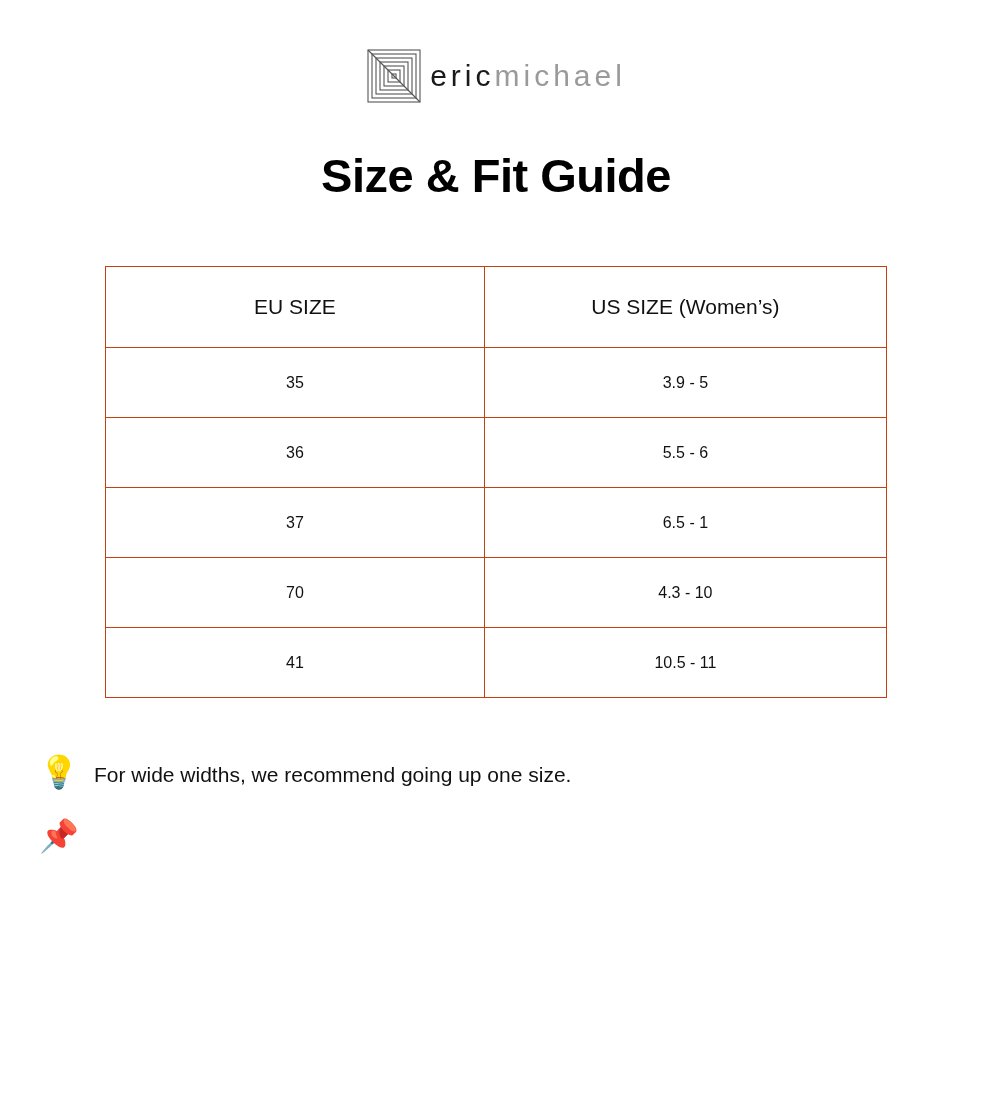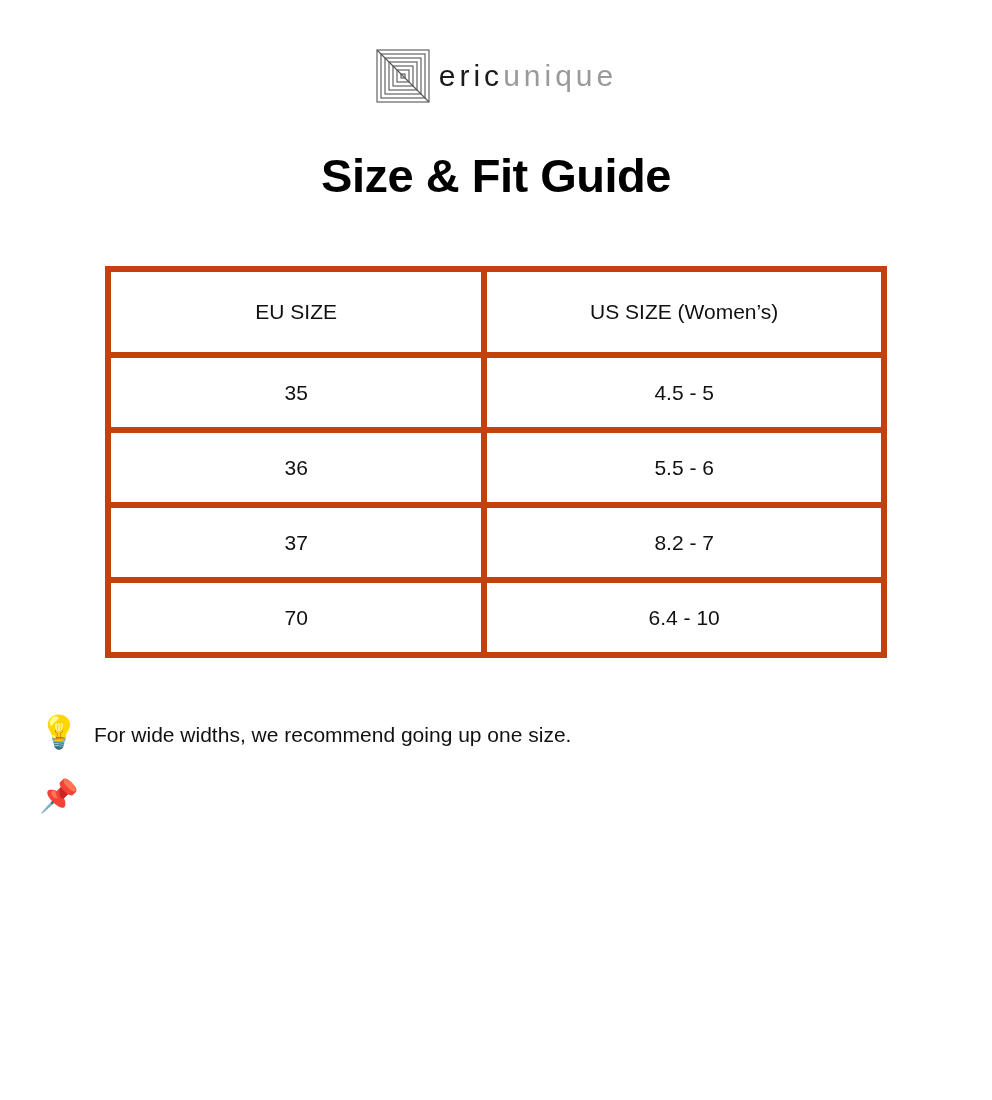--- a/index.html
+++ b/index.html
@@ -70,34 +70,34 @@
     margin: 63px auto 0 auto;
     width: 782px;
   }
   table.size-table {
     border-collapse: collapse;
     width: 100%;
     table-layout: fixed;
   }
   table.size-table th,
   table.size-table td {
-    border: 6px solid #c2410c;
+    border: 1px solid #c2410c;
     text-align: center;
     color: #111111;
     font-weight: 400;
   }
   table.size-table th {
     height: 78px;
     font-size: 21px;
     font-weight: 400;
     vertical-align: middle;
   }
   table.size-table td {
     height: 67px;
-    font-size: 21px;
+    font-size: 16px;
     vertical-align: middle;
   }
   table.size-table col.col-eu { width: 48.5%; }
   table.size-table col.col-us { width: 51.5%; }
 
   
   .notes {
     margin: 62px 0 0 0;
     padding: 0 38px 0 38px;
   }
@@ -140,54 +140,58 @@
           <rect x="14" y="14" width="28" height="28"></rect>
           <rect x="18" y="18" width="20" height="20"></rect>
           <rect x="22" y="22" width="12" height="12"></rect>
           <rect x="26" y="26" width="4" height="4"></rect>
           <path d="M2 2 L54 54"></path>
         </g>
       </svg>
     </span>
     <span class="brand-name">
       <span class="brand-eric">eric</span>
-        <span class="brand-michael">unique</span>
+        <span class="brand-michael">michael</span>
     </span>
   </div>
 
   <h1 class="page-title">Size &amp; Fit Guide</h1>
 
   <div class="table-wrap">
     <table class="size-table">
       <colgroup>
         <col class="col-eu">
         <col class="col-us">
       </colgroup>
       <thead>
         <tr>
           <th>EU SIZE</th>
           <th>US SIZE (Women’s)</th>
         </tr>
       </thead>
       <tbody>
         <tr>
           <td>35</td>
-          <td>4.5 - 5</td>
+          <td>3.9 - 5</td>
         </tr>
         <tr>
           <td>36</td>
           <td>5.5 - 6</td>
         </tr>
         <tr>
           <td>37</td>
-          <td>8.2 - 7</td>
+          <td>6.5 - 1</td>
         </tr>
         <tr>
           <td>70</td>
-          <td>6.4 - 10</td>
+          <td>4.3 - 10</td>
+        </tr>
+        <tr>
+          <td>41</td>
+          <td>10.5 - 11</td>
         </tr>
       </tbody>
     </table>
   </div>
 
   <div class="notes">
     <div class="note">
       <span class="note-icon">💡</span>
       <span class="note-text">For wide widths, we recommend going up one size.</span>
     </div>

